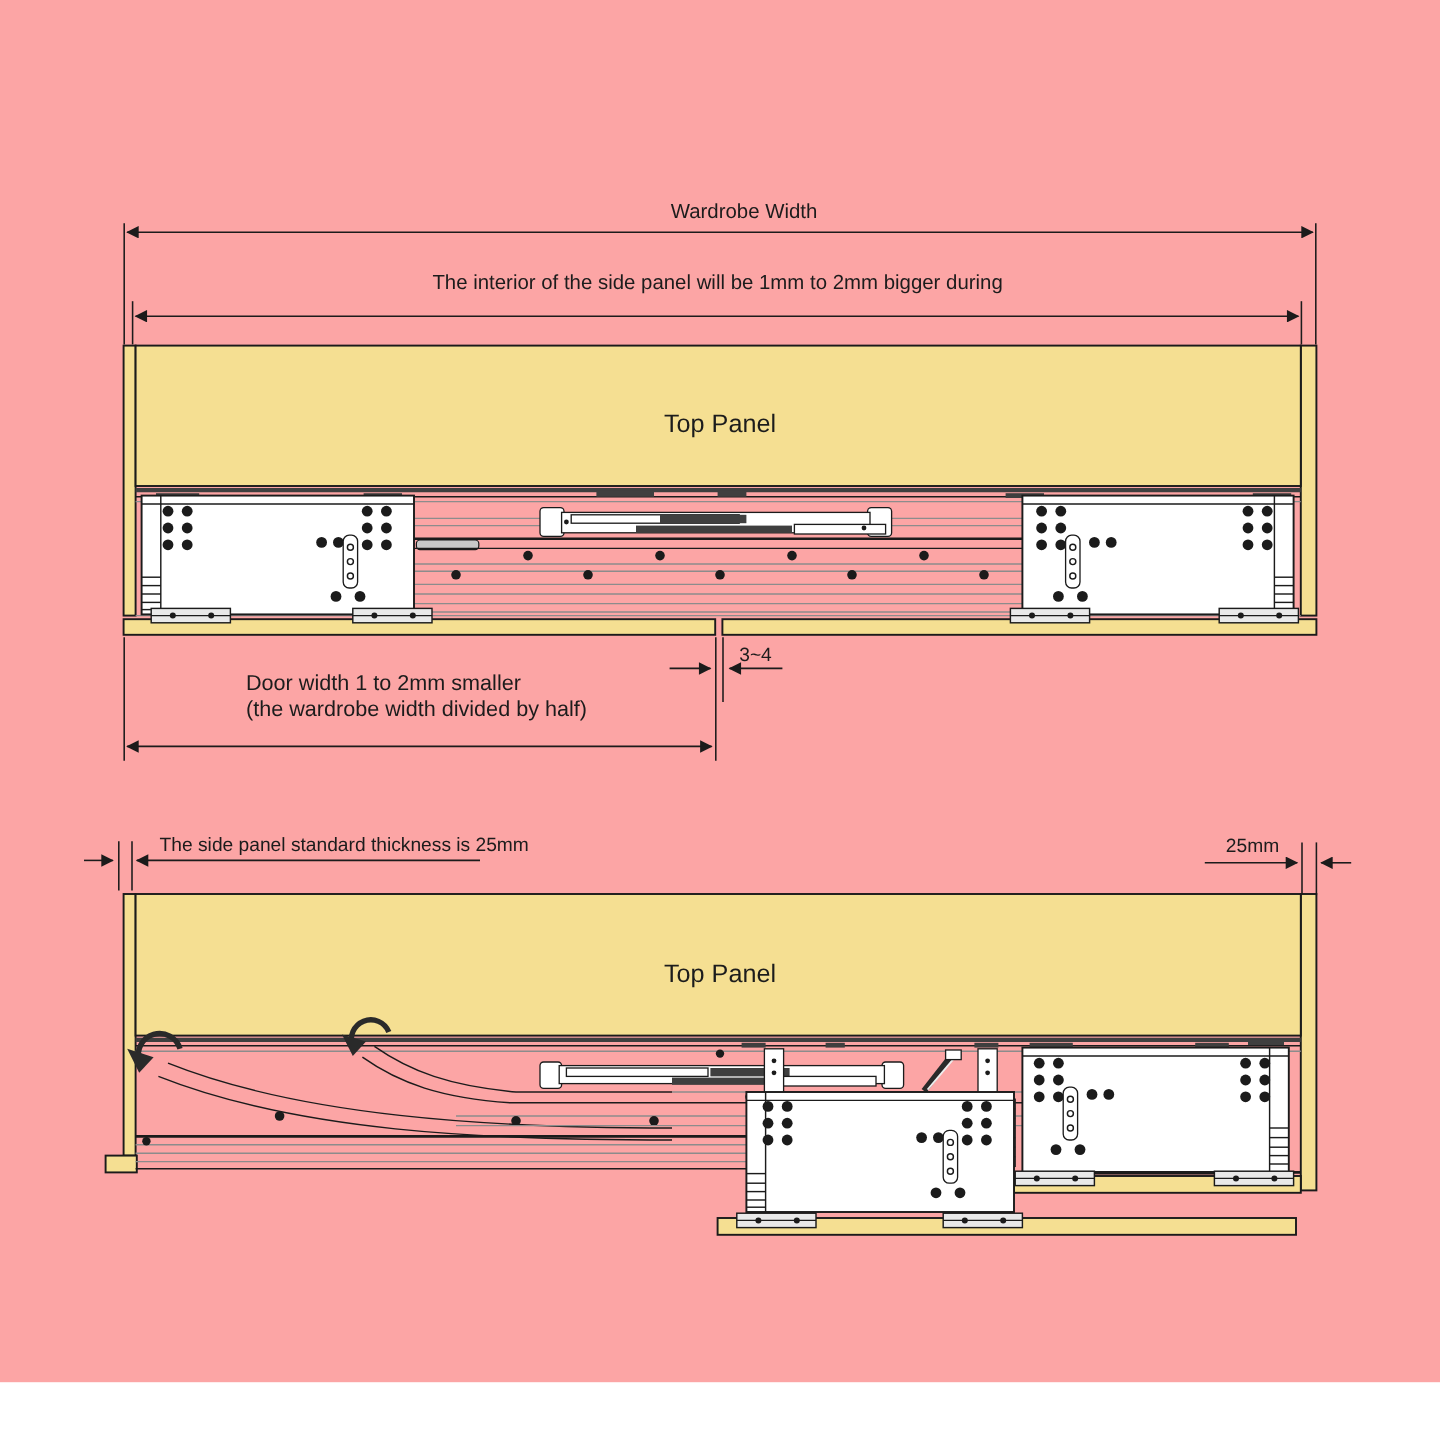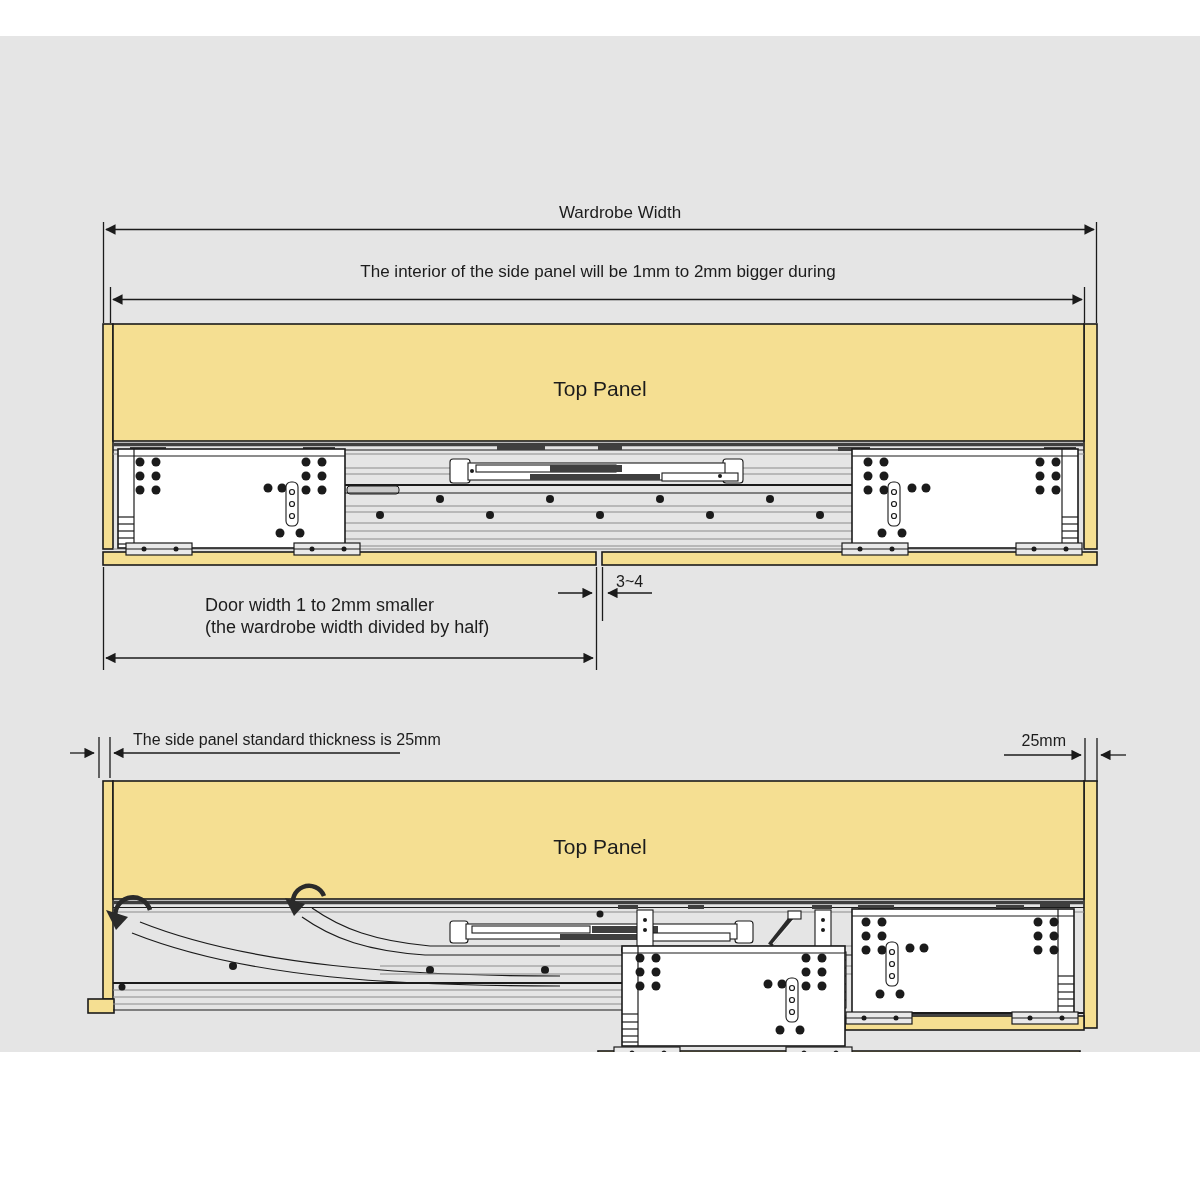--- a/index.html
+++ b/index.html
@@ -5,21 +5,21 @@
   :root{
     --panel-yellow:#f5df92;
     --line:#1b1b1b;
     --rail:#8c8c8c;
     --hardware:#3f3f3f;
     --text:#1c1c1c;
     --hinge-fill:#e9e9e9;
     --tab-fill:#c9c9c9;
   }
   html,body{margin:0;padding:0;background:#ffffff;}
-  .canvas{position:relative;width:1200px;height:1016px;background:#e5e5e5;overflow:hidden;margin-top:36px;}
+  .canvas{position:relative;width:1200px;height:1152px;background:#fca5a5;overflow:hidden;}
   svg{display:block;}
   svg text{font-family:"Liberation Sans",sans-serif;fill:var(--text);}
   .f16{font-size:16px}.f17{font-size:17px}.f18{font-size:18px}.f21{font-size:21px}
   .mid{text-anchor:middle}.end{text-anchor:end}
   .panel{fill:var(--panel-yellow);stroke:var(--line);stroke-width:1.6;}
   .bracket{fill:#ffffff;stroke:var(--line);stroke-width:1.6;}
   .ln{stroke:var(--line);stroke-width:1.2;fill:none;}
   .ln2{stroke:var(--line);stroke-width:2.2;fill:none;}
   .gr{stroke:var(--rail);stroke-width:1.2;fill:none;}
   .dim{stroke:var(--line);stroke-width:1.3;fill:none;}

